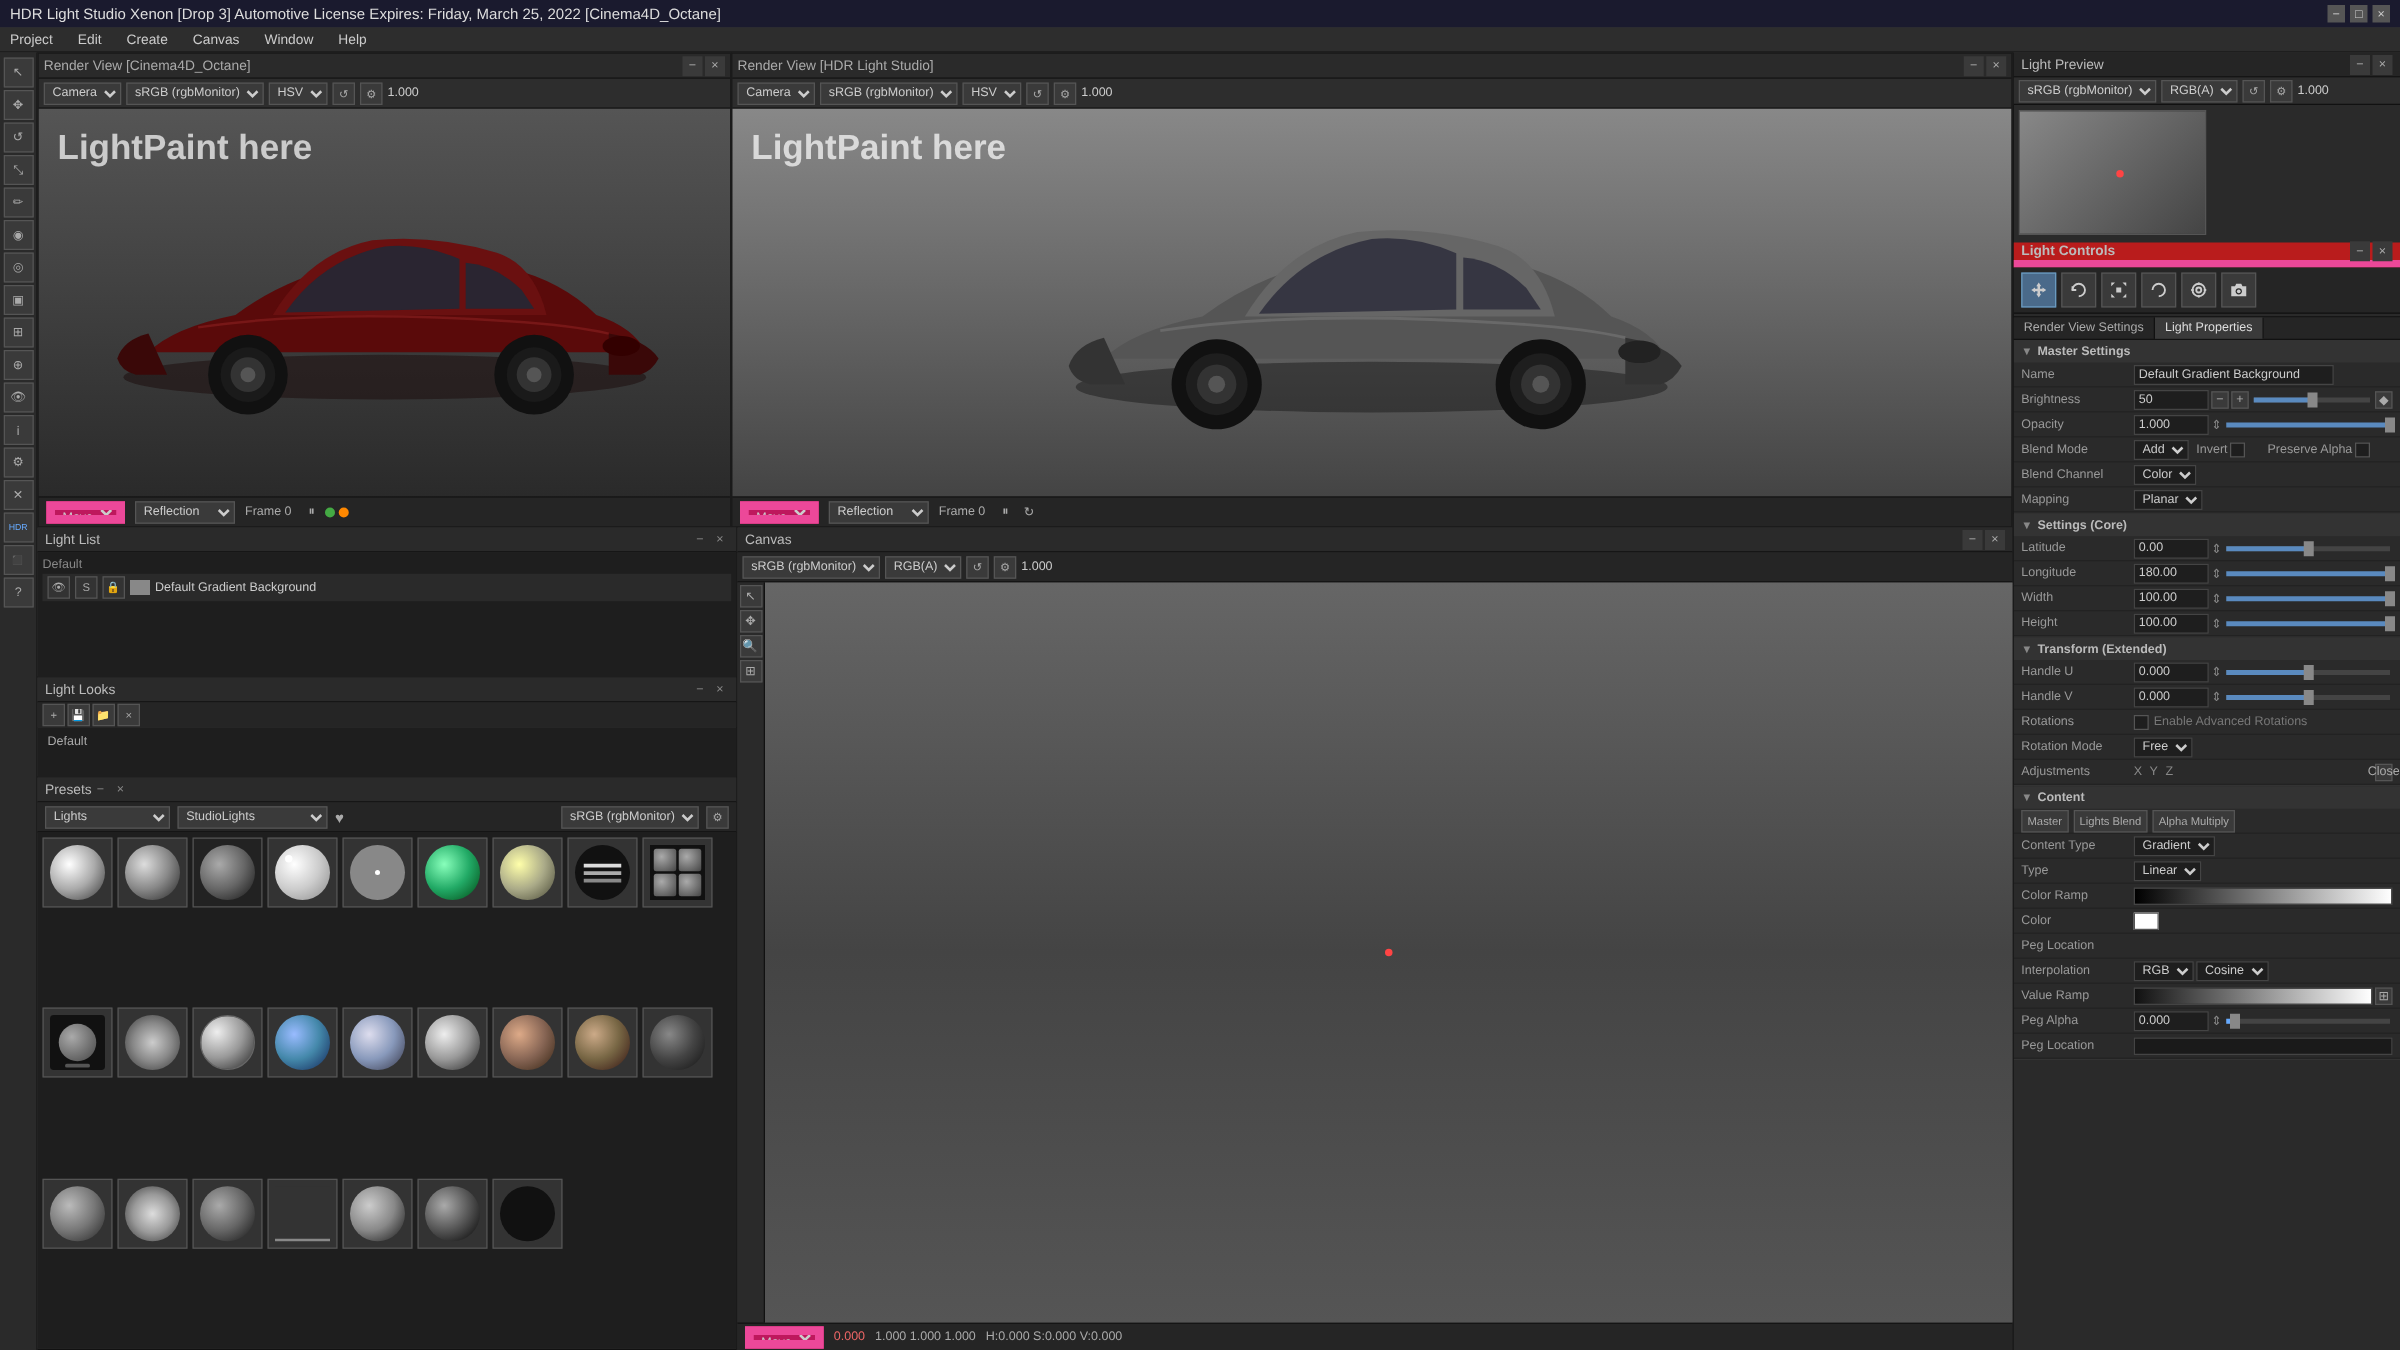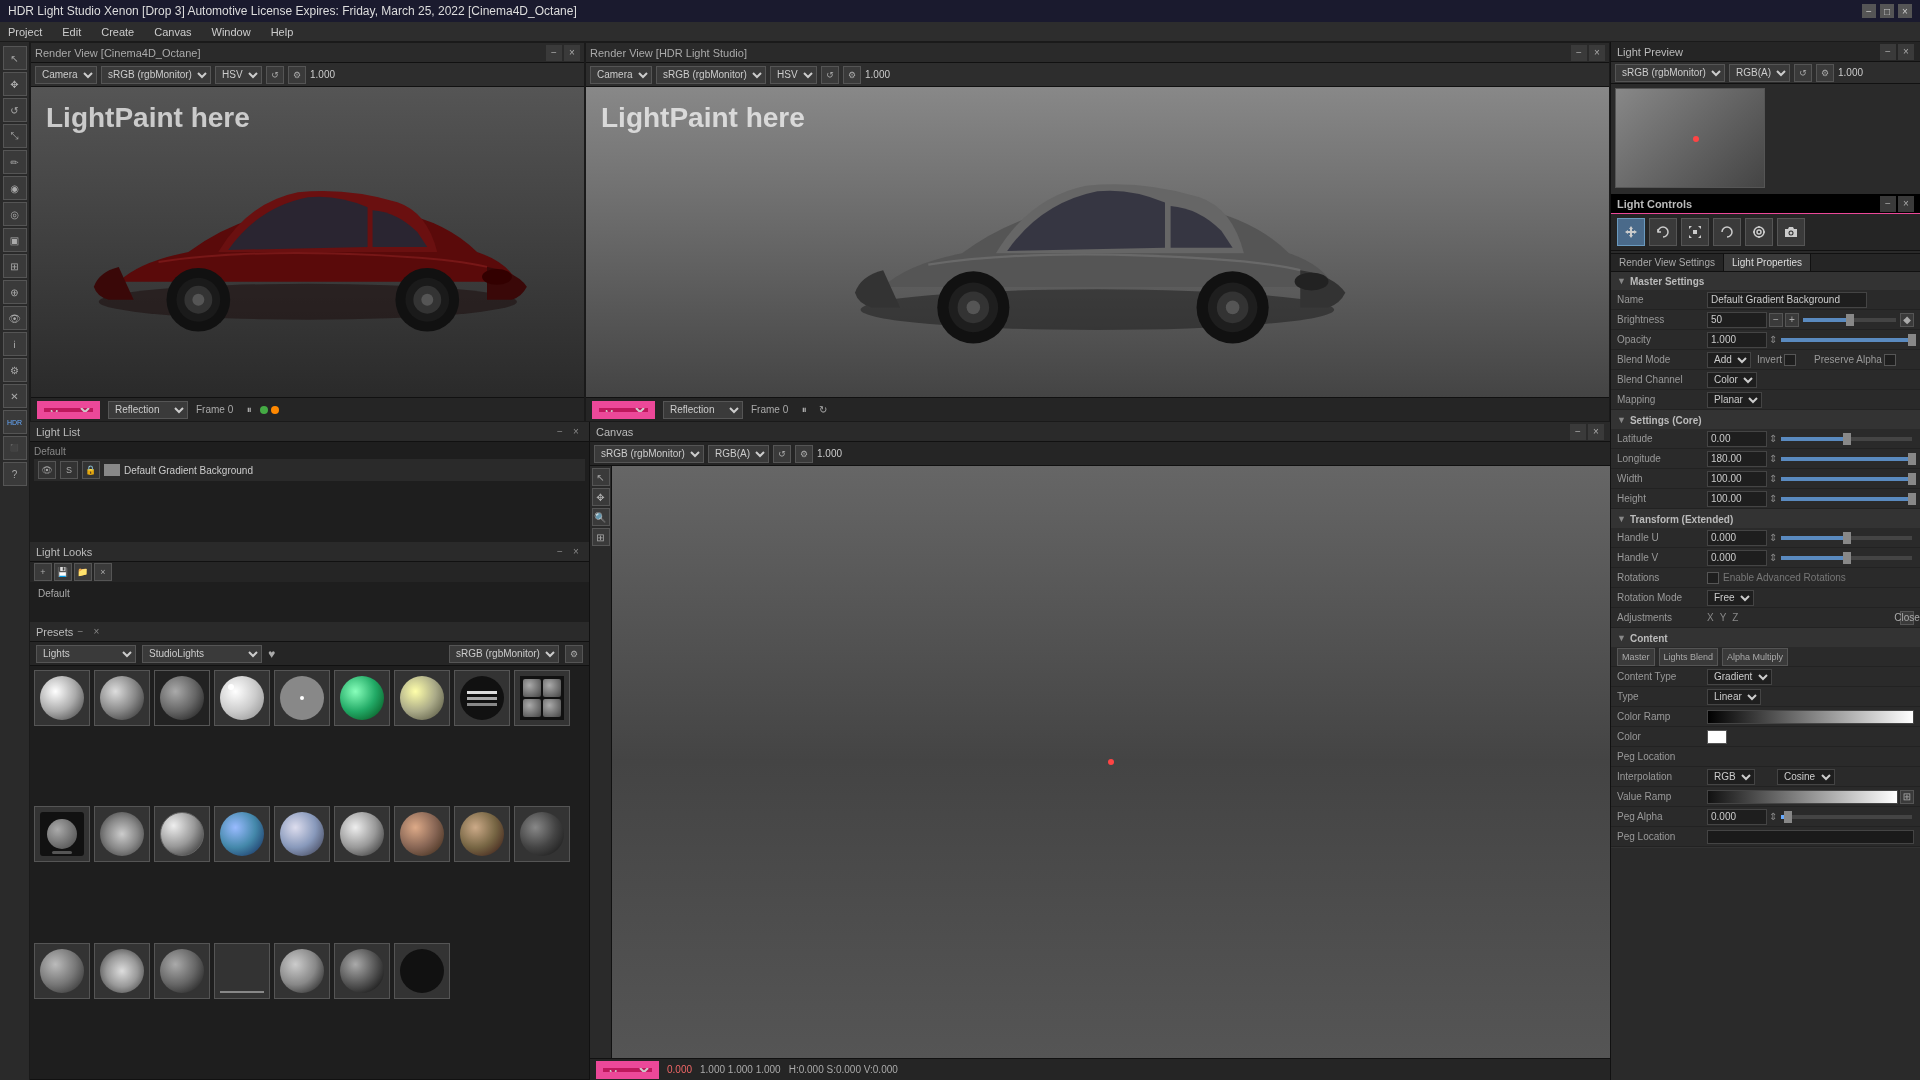--- a/index.html
+++ b/index.html
@@ -482,27 +482,27 @@
       top: 48%;
       left: 52%;
     }
 
     
     .light-controls-section {
       border-bottom: 1px solid #111;
       padding: 2px 0;
     }
     .section-header {
-      background: #000000;
+      background: #b91c1c;
       height: 20px;
       display: flex;
       align-items: center;
       justify-content: space-between;
       padding: 0 6px;
-      border-bottom: 1px solid #ec4899;
+      border-bottom: 6px solid #ec4899;
     }
     .section-title {
       color: #bbb;
       font-size: 11px;
       font-weight: bold;
     }
 
     .light-controls-icons {
       display: flex;
       gap: 4px;
@@ -1484,21 +1484,21 @@
             <div class="prop-value">
             </div>
           </div>
 
           <div class="prop-row">
             <span class="prop-label">Interpolation</span>
             <div class="prop-value">
               <select class="prop-select">
                 <option>RGB</option>
               </select>
-              <select class="prop-select" style="margin-left:20px;">
+              <select class="prop-select" style="margin-left:0;">
                 <option>Cosine</option>
               </select>
             </div>
           </div>
 
           <div class="prop-row">
             <span class="prop-label">Value Ramp</span>
             <div class="prop-value">
               <div class="value-ramp"></div>
               <button class="prop-add-btn">⊞</button>

